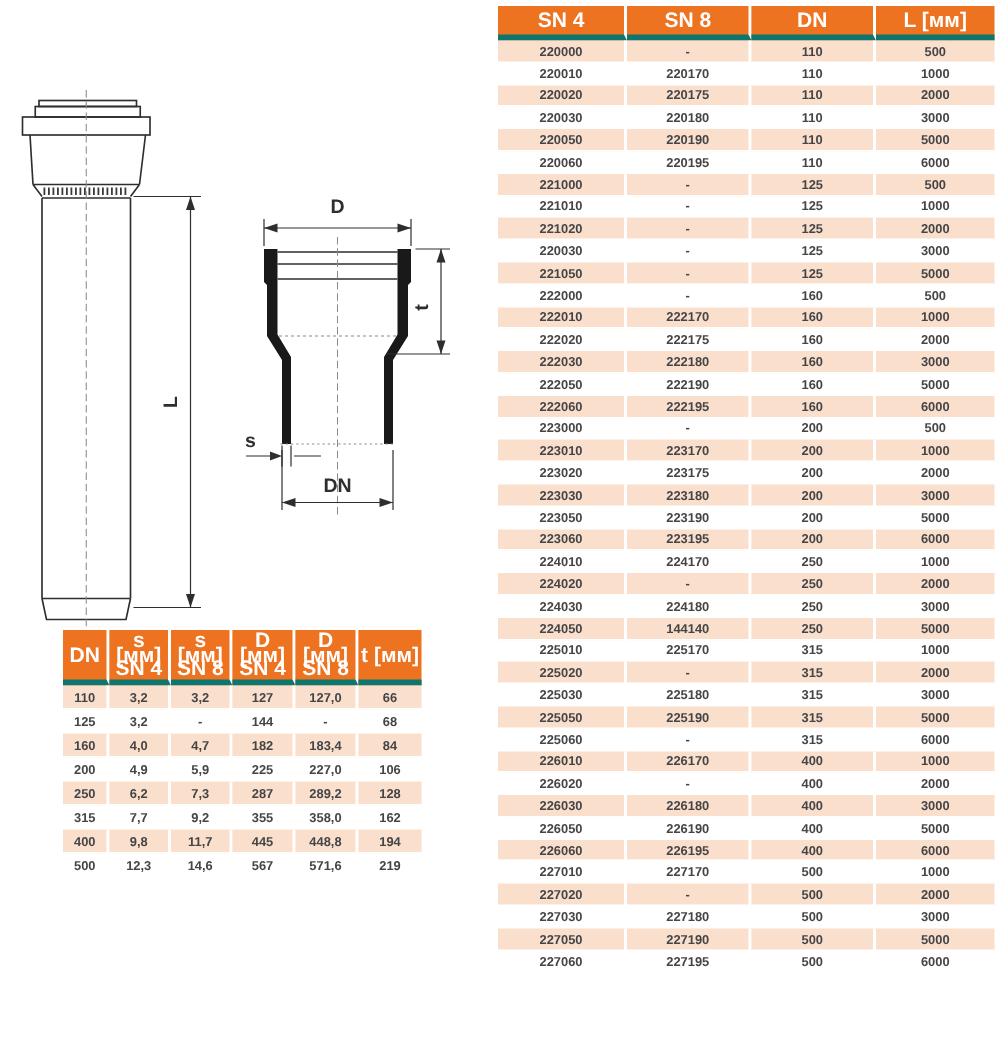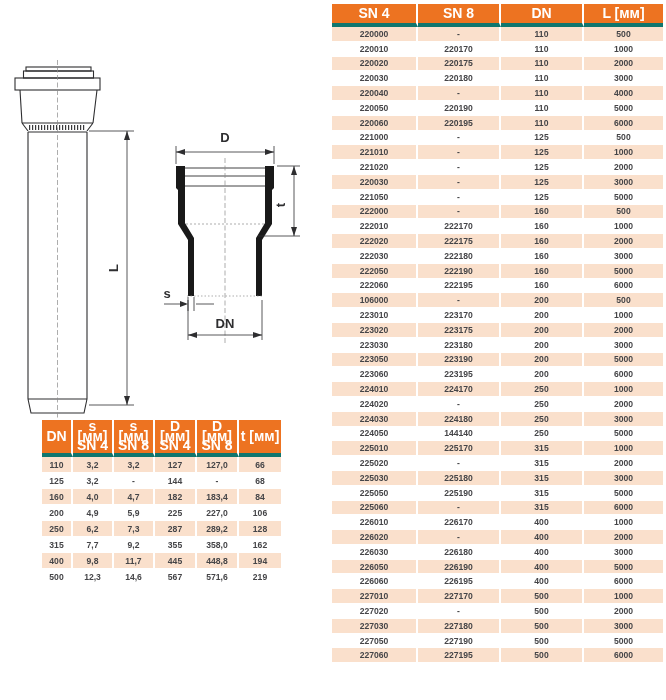--- a/index.html
+++ b/index.html
@@ -256,26 +256,20 @@
         <td>110</td>
         <td>2000</td>
       </tr>
       <tr>
         <td>220030</td>
         <td>220180</td>
         <td>110</td>
         <td>3000</td>
       </tr>
       <tr>
-        <td>220040</td>
-        <td>-</td>
-        <td>110</td>
-        <td>4000</td>
-      </tr>
-      <tr>
         <td>220050</td>
         <td>220190</td>
         <td>110</td>
         <td>5000</td>
       </tr>
       <tr>
         <td>220060</td>
         <td>220195</td>
         <td>110</td>
         <td>6000</td>
@@ -340,21 +334,21 @@
         <td>160</td>
         <td>5000</td>
       </tr>
       <tr>
         <td>222060</td>
         <td>222195</td>
         <td>160</td>
         <td>6000</td>
       </tr>
       <tr>
-        <td>106000</td>
+        <td>223000</td>
         <td>-</td>
         <td>200</td>
         <td>500</td>
       </tr>
       <tr>
         <td>223010</td>
         <td>223170</td>
         <td>200</td>
         <td>1000</td>
       </tr>

